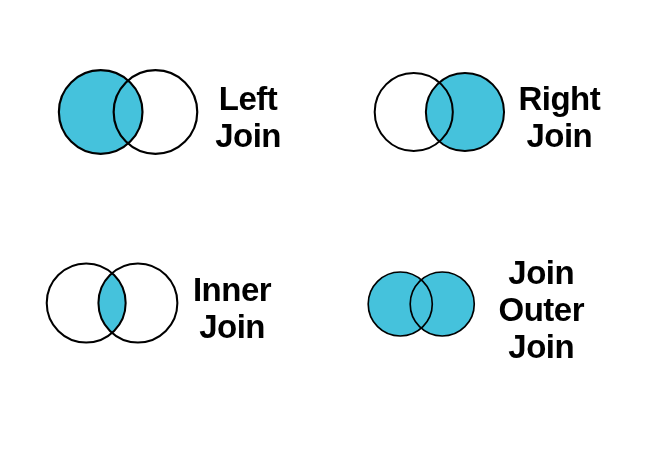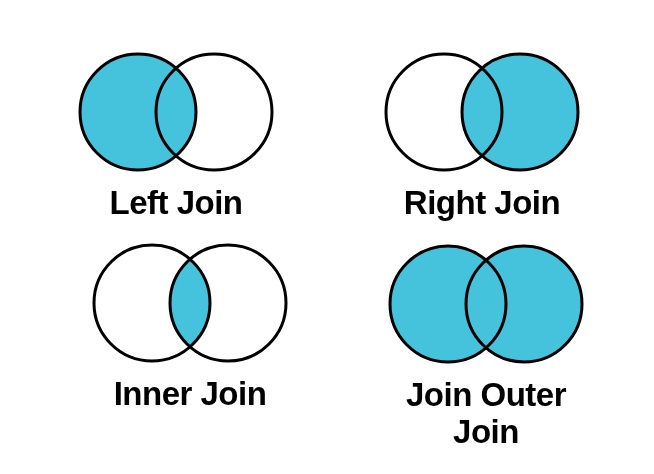--- a/index.html
+++ b/index.html
@@ -11,41 +11,41 @@
     height: 474px;
     background: #ffffff;
     position: relative;
     overflow: hidden;
     font-family: "Liberation Sans", sans-serif;
   }
   .join-card {
     position: absolute;
     width: 240px;
     display: flex;
-    flex-direction: column;
+    flex-direction: row;
     align-items: center;
   }
   .join-card svg.venn {
     display: block;
     width: 200px;
     height: 124px;
   }
   .join-label {
     margin-top: 10px;
     max-width: 184px;
     text-align: center;
     font-size: 33px;
     font-weight: bold;
     letter-spacing: -0.5px;
     line-height: 37px;
     color: #000000;
   }
   #card-left-join   { left: 56px;  top: 50px;  }
-  #card-right-join  { left: 362px; top: 50px;  }
-  #card-inner-join  { left: 70px;  top: 241px; }
+  #card-right-join  { left: 372px; top: 50px;  }
+  #card-inner-join  { left: 44px;  top: 241px; }
   #card-full-outer  { left: 366px; top: 242px; }
 </style>
 </head>
 <body>
 
 <div class="join-card" id="card-left-join">
   <svg class="venn" viewBox="0 0 200 124">
       <defs>
         <clipPath id="clip0">
           <circle cx="62" cy="62" r="58"></circle>

